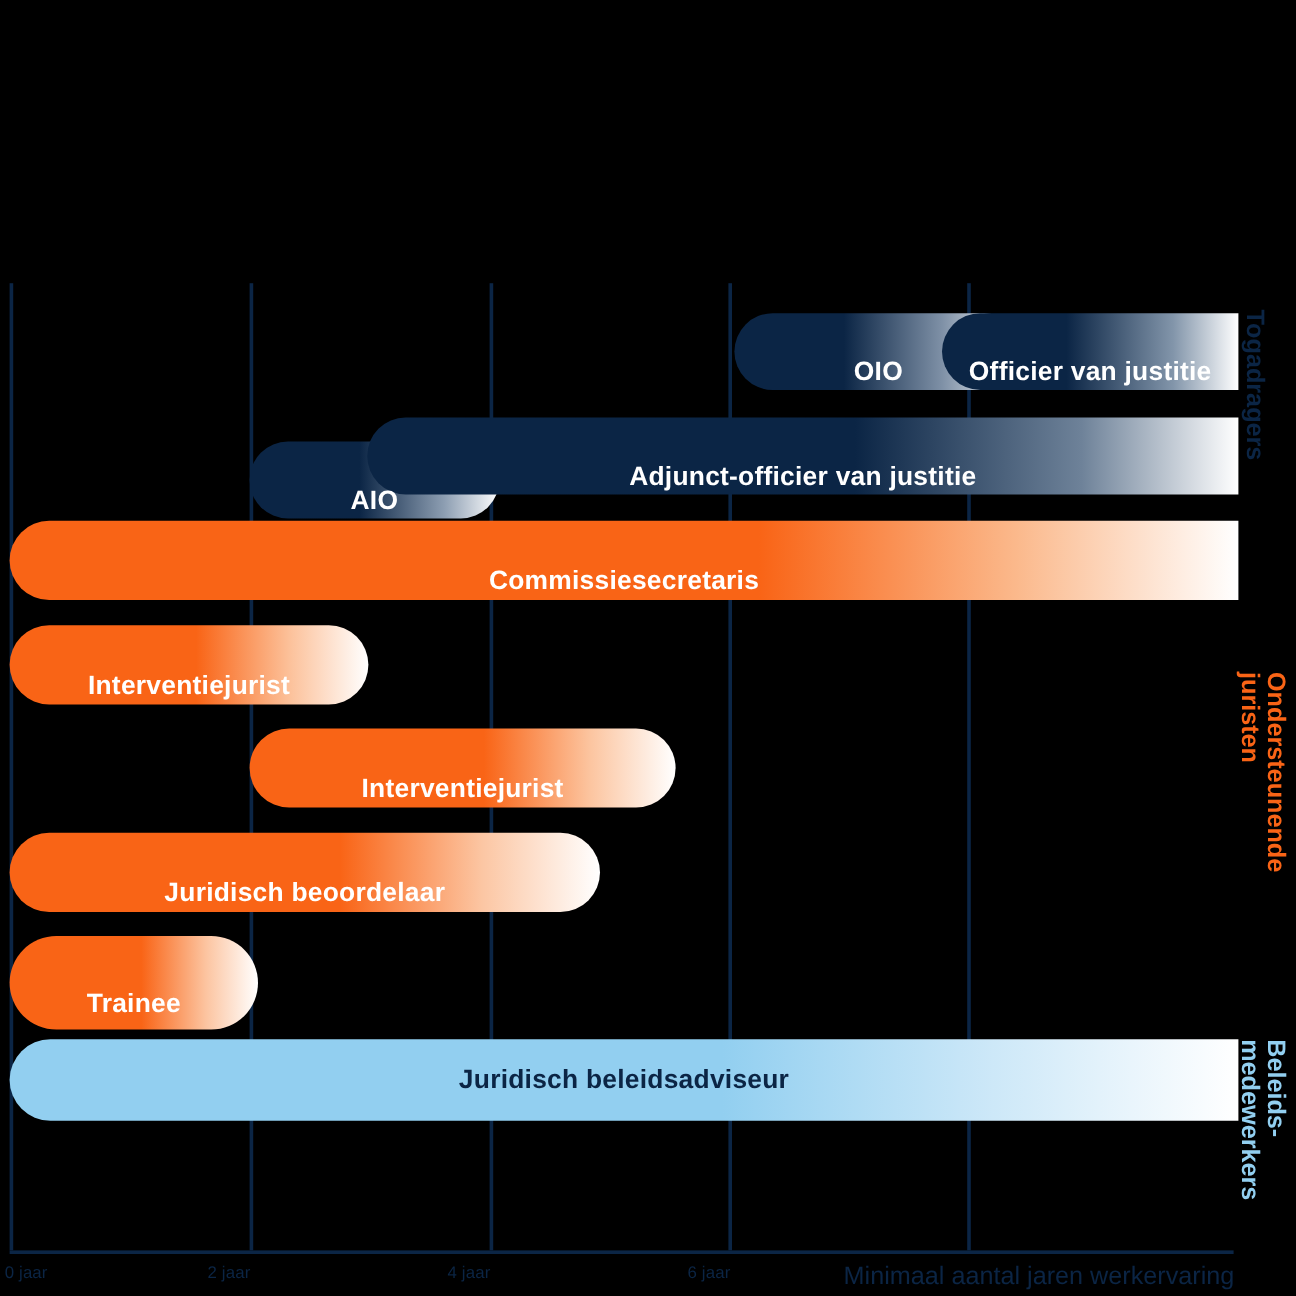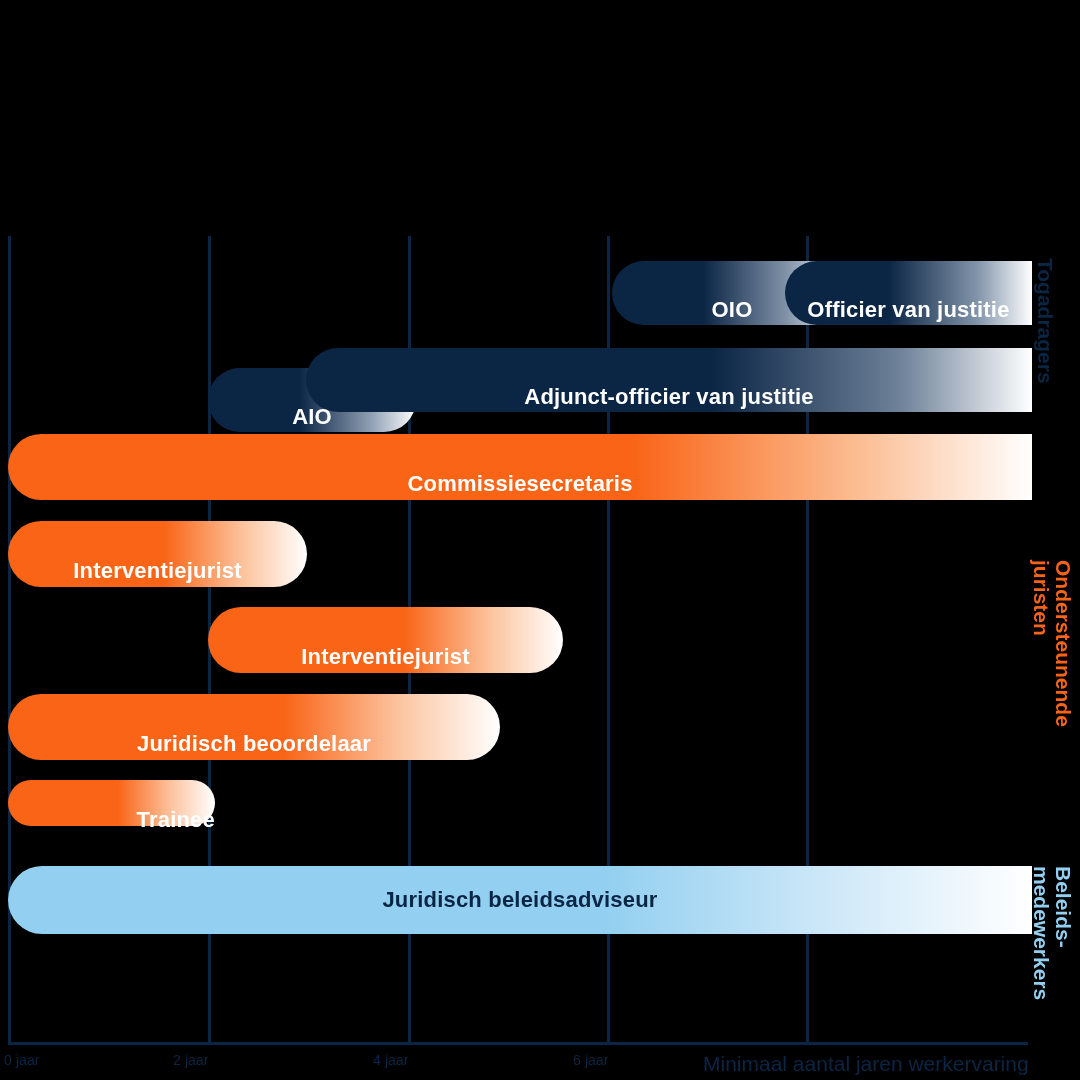--- a/index.html
+++ b/index.html
@@ -143,22 +143,22 @@
   <div class="bar round-both" style="left:208px; top:607px; width:355px; height:66px;
               background:linear-gradient(to right,#F96416 0%,#F96416 55%,#FCC5A0 80%,#ffffff 100%);">
     <span class="bar-label lbl-white">Interventiejurist</span>
   </div>
 
   <div class="bar round-both" style="left:8px; top:694px; width:492px; height:66px;
               background:linear-gradient(to right,#F96416 0%,#F96416 56%,#FCC6A3 80%,#ffffff 100%);">
     <span class="bar-label lbl-white">Juridisch beoordelaar</span>
   </div>
 
-  <div class="bar round-both" style="left:8px; top:780px; width:207px; height:46px;
-              background:linear-gradient(to right,#F96416 0%,#F96416 53%,#FCC4A0 79%,#ffffff 100%);justify-content:flex-end;">
+  <div class="bar round-both" style="left:8px; top:780px; width:207px; height:78px;
+              background:linear-gradient(to right,#F96416 0%,#F96416 53%,#FCC4A0 79%,#ffffff 100%);">
     <span class="bar-label lbl-white">Trainee</span>
   </div>
 
   <div class="bar round-left" style="left:8px; top:866px; width:1024px; height:68px;
               background:linear-gradient(to right,#92CFF0 0%,#92CFF0 58%,#CDE8F8 80%,#ffffff 100%);">
     <span class="bar-label lbl-navy">Juridisch beleidsadviseur</span>
   </div>
 
 
   <div class="group-label grp-navy" style="left:1056px; top:258px;">

